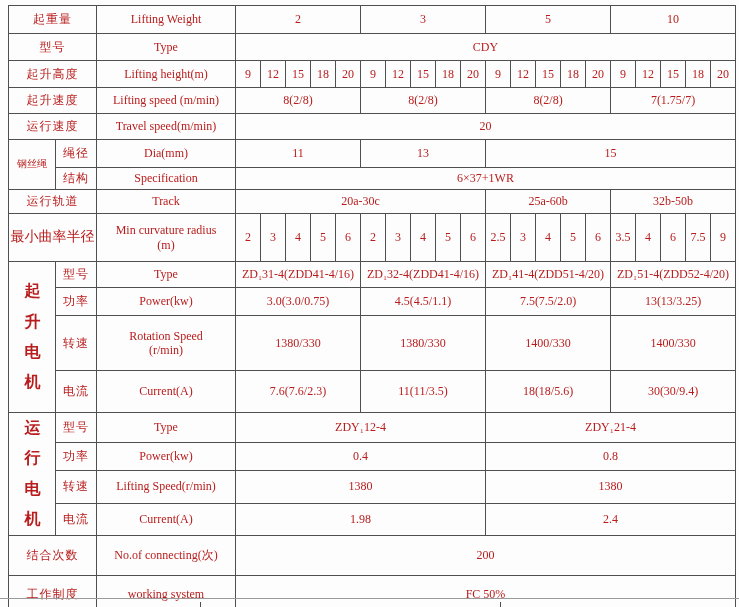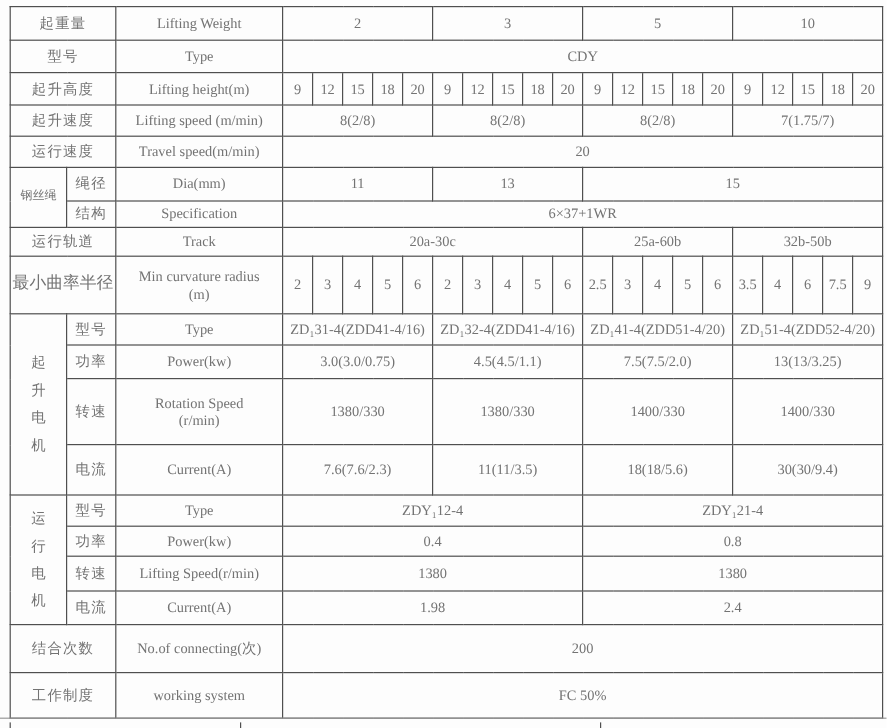--- a/index.html
+++ b/index.html
@@ -2,21 +2,21 @@
 <html><head>
 <meta charset="utf-8">
 <style>
   html,body{margin:0;padding:0;background:#ffffff;}
   #screen{
     position:relative;
     width:739px;height:607px;
     background:#fdfdfd;
     overflow:hidden;
     font-family:"Liberation Serif","DejaVu Serif",serif;
-    color:#737373;
+    color:#b91c1c;
   }
   table.spec{
     position:absolute;left:8px;top:5px;
     border-collapse:collapse;
     table-layout:fixed;
     width:727px;
   }
   table.spec td{
     border:1px solid #4f4f4f;
     padding:0 1px;
@@ -24,21 +24,21 @@
     vertical-align:middle;
     font-size:12px;
     line-height:1.25;
     overflow:hidden;
   }
   td.cn{font-size:12px;letter-spacing:1px;}
   td.en{font-size:12px;margin-top:16px;}
   td.val{font-size:12px;}
   td.small{font-size:10.5px;letter-spacing:0;}
   td.tiny{font-size:11px;}
-  .vwrap{width:15px;margin:0 auto;word-break:break-all;line-height:1.9;font-size:12px;}
+  .vwrap{width:15px;margin:0 auto;word-break:break-all;line-height:1.9;font-size:16px;font-weight:bold;}
   .two-line div{line-height:1.2;}
   
   .stub{position:absolute;width:1px;height:5px;background:#4f4f4f;top:602px;}
   .stub.s1{left:8px;}
   .stub.s2{left:200px;}
   .stub.s3{left:500px;}
   .botline{position:absolute;left:0;top:598px;width:739px;height:1px;background:#9a9a9a;}
 </style>
 </head>
 <body>

